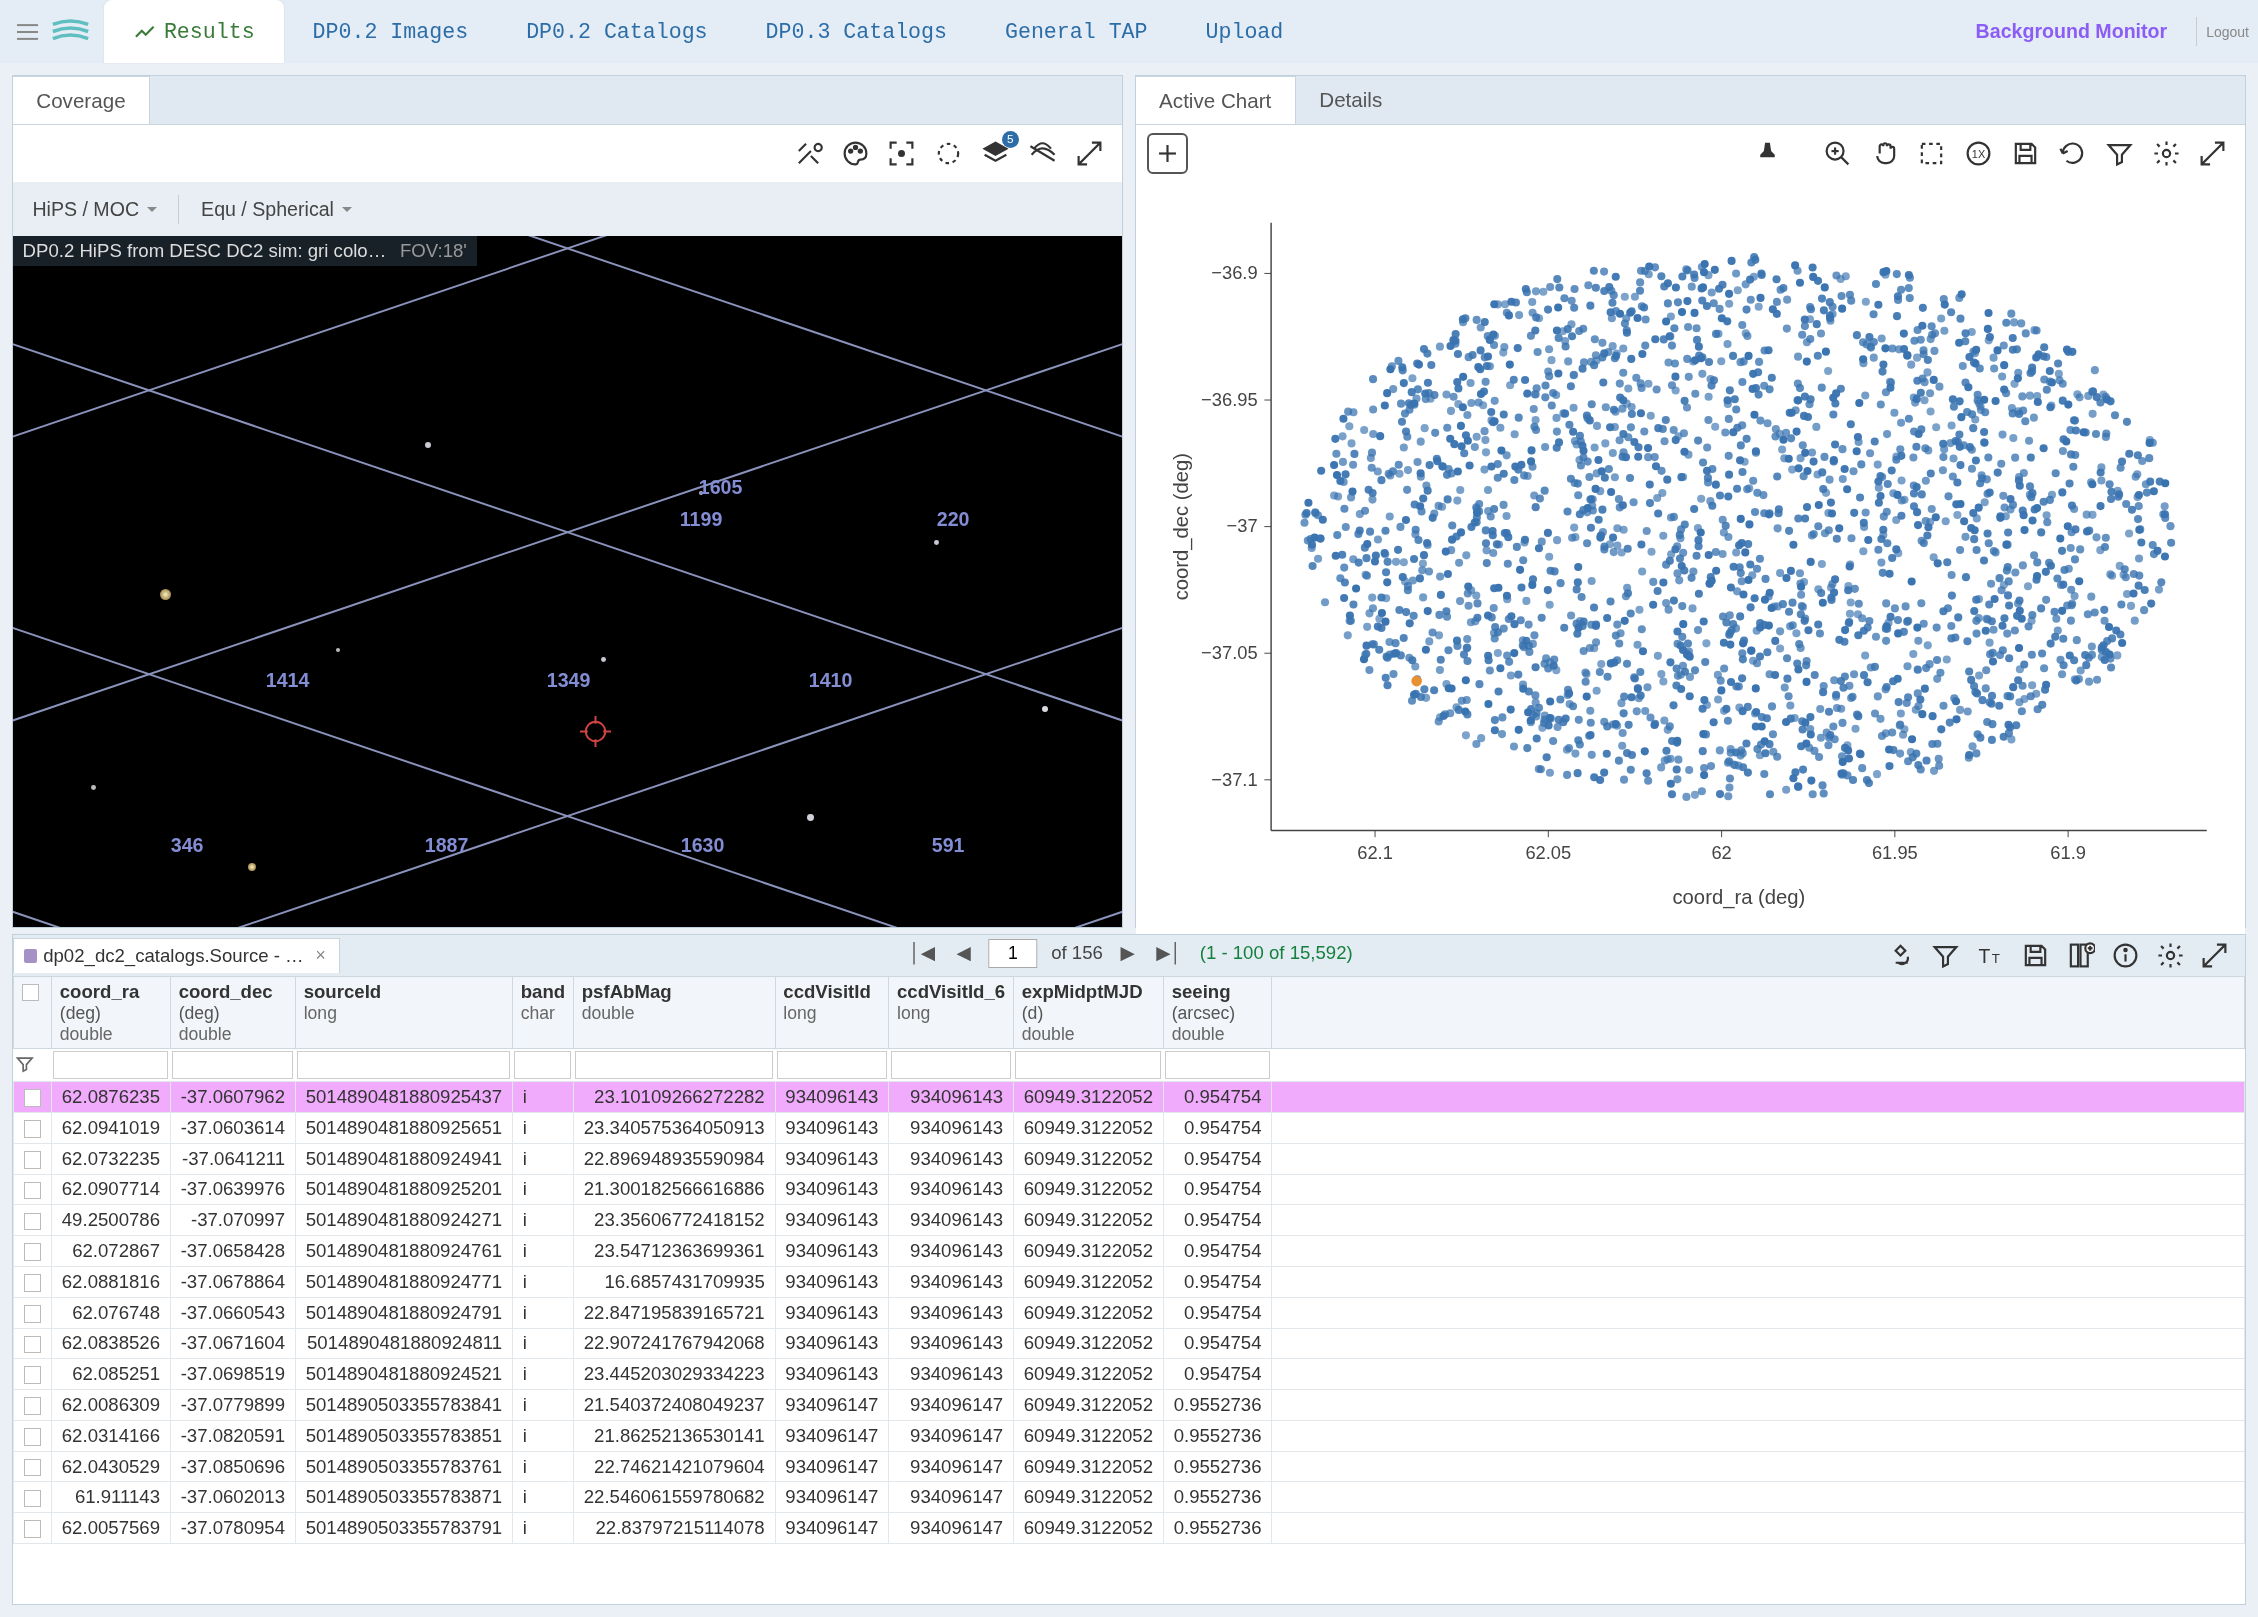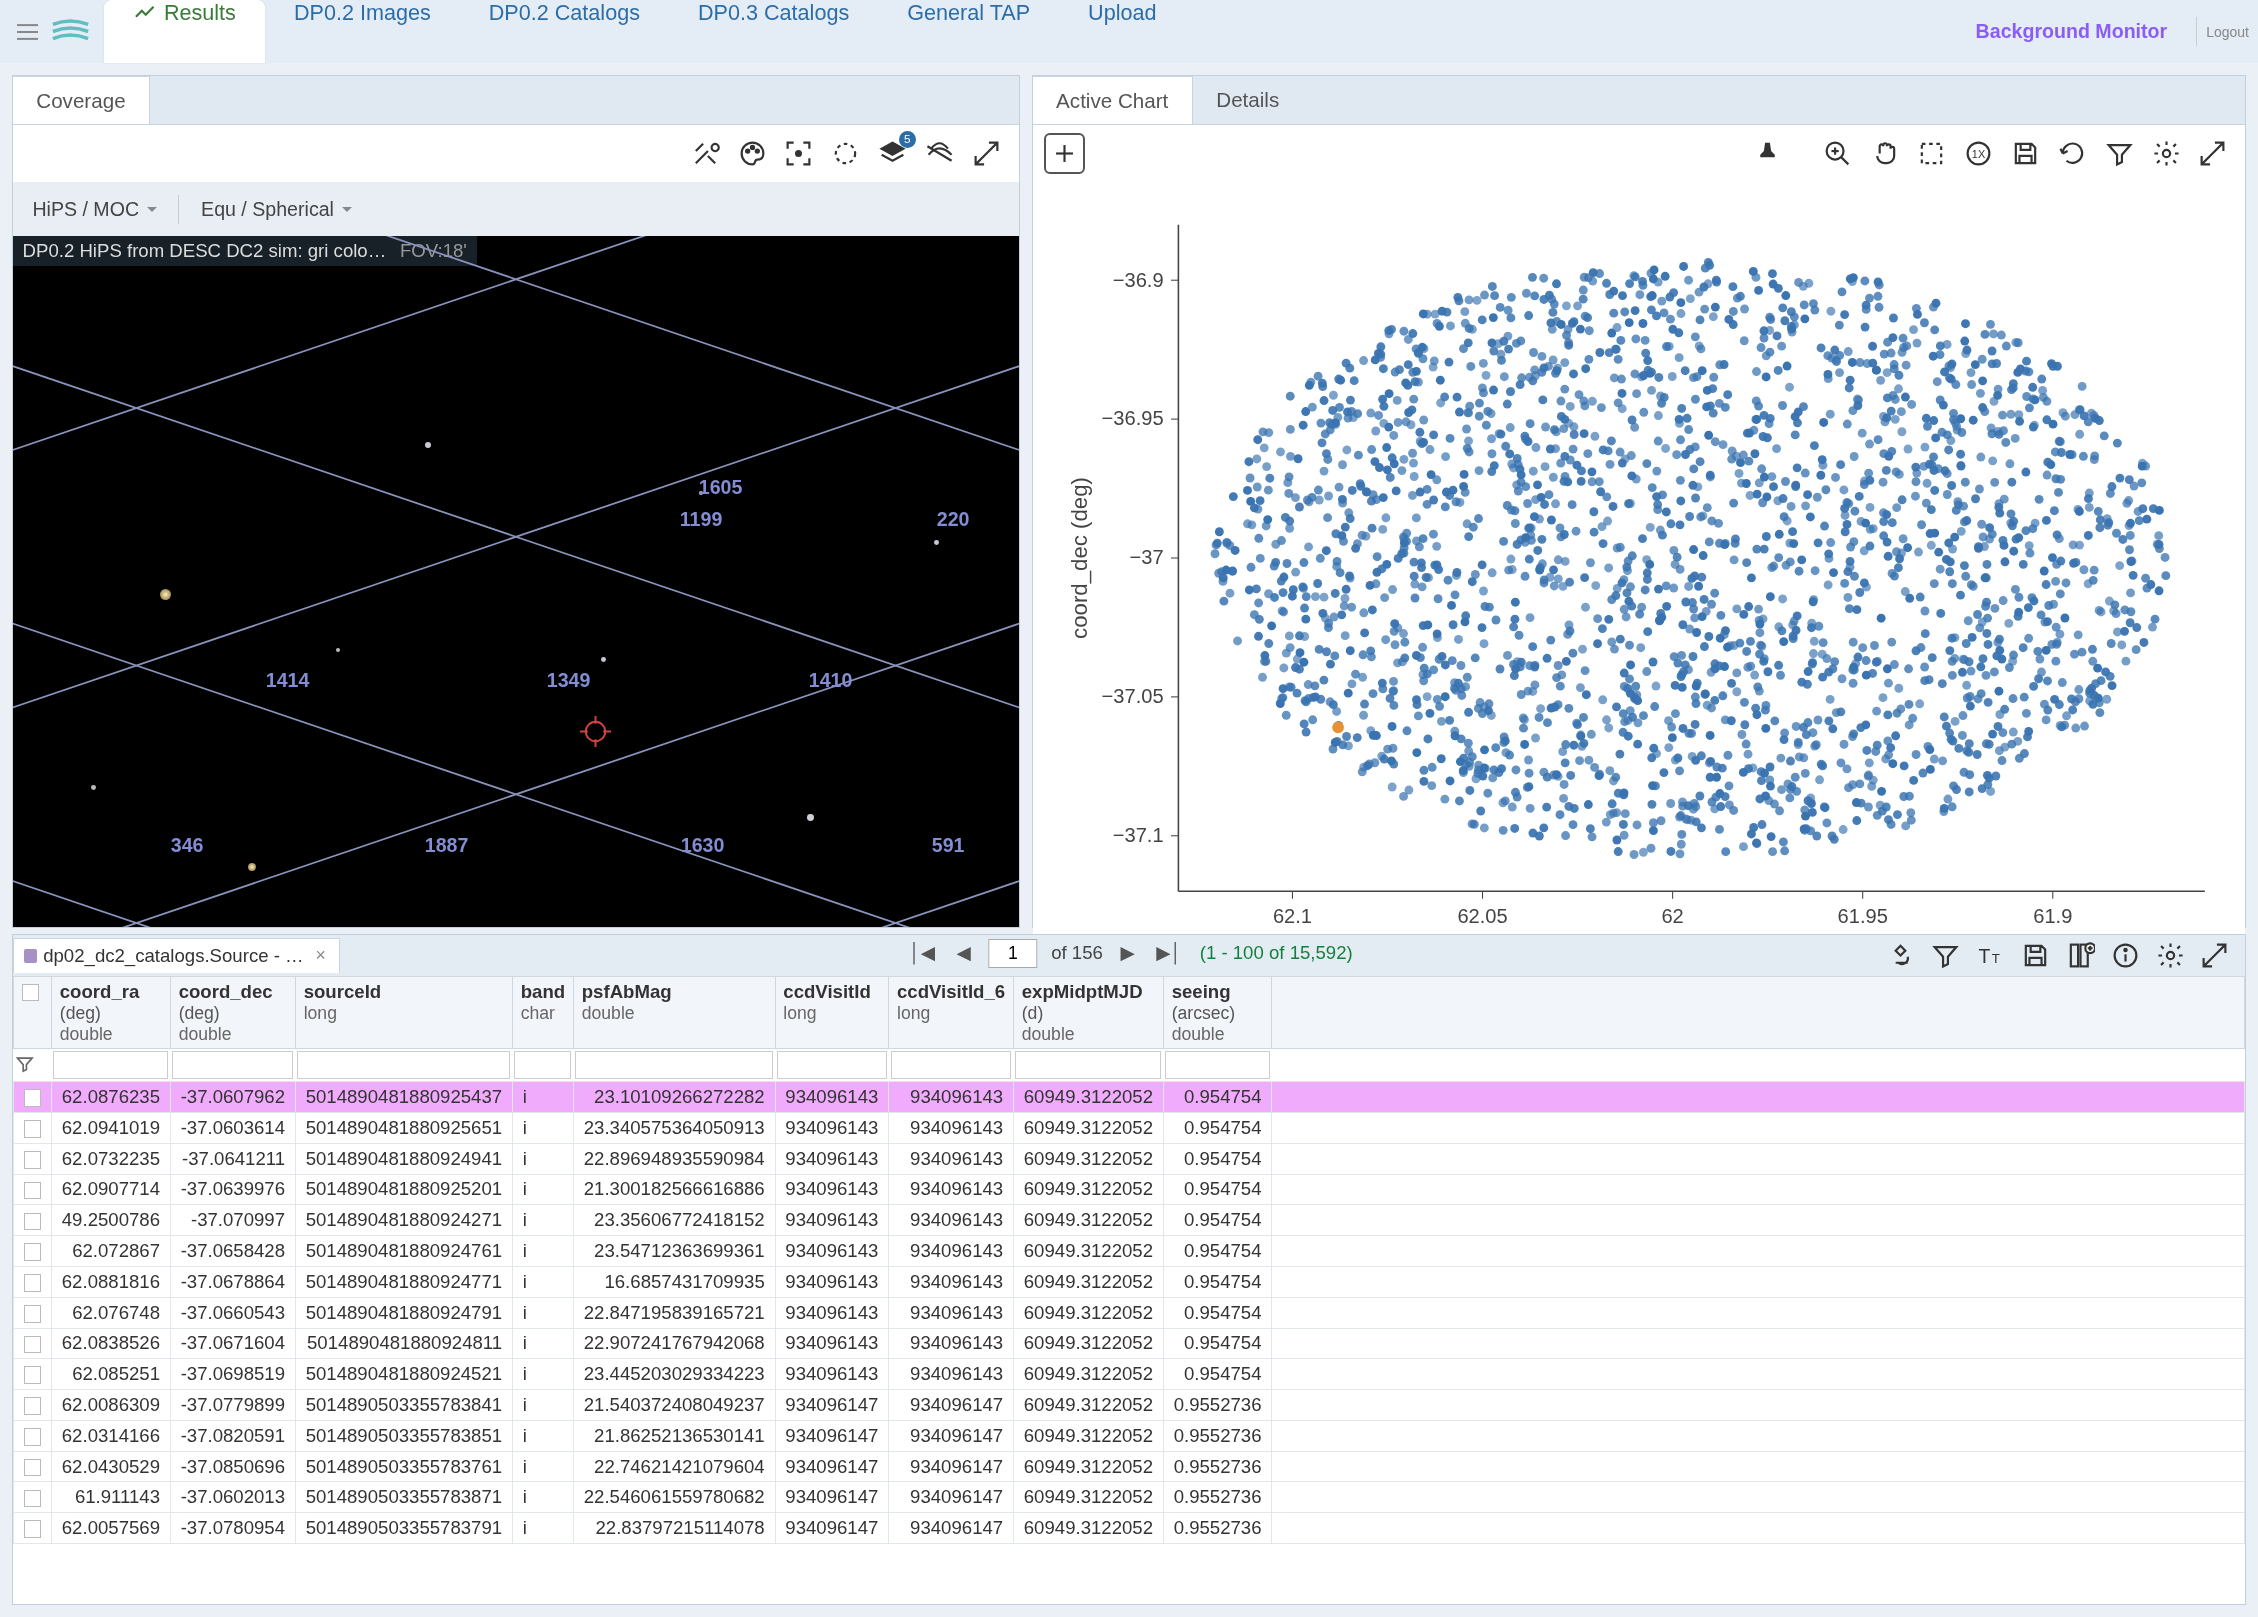--- a/index.html
+++ b/index.html
@@ -5,31 +5,31 @@
 * { margin: 0; padding: 0; box-sizing: border-box; }
 body { font-family: Helvetica, Arial, sans-serif; background: #eaf0f6; color: #333; font-size: 13.7px; overflow: hidden; }
 .app { display: flex; flex-direction: column; width: 2258px; height: 1617px; transform-origin: 0 0; }
 
 
 .topnav { display: flex; align-items: center; background: #e4edf5; height: 63px; padding-left: 7.8px; }
 .menu-icon { width: 39px; height: 39px; display:flex; align-items:center; justify-content:center; cursor:pointer; }
 .menu-icon span { display:block; width:21.6px; height:2px; background:#888; box-shadow:0 -6.9px 0 #888, 0 6.9px 0 #888; }
 .logo-icon { width:47px; height:47px; display:flex; align-items:center; justify-content:center; }
 .nav-tabs { display:flex; height:100%; margin-left:9.8px; }
-.nav-tab { padding: 0 29px; display:flex; align-items:flex-start; font-size:21.6px; color:#2c6da8; cursor:pointer; gap:7.8px; }
+.nav-tab { padding: 0 29px; display:flex; align-items:center; font-size:21.6px; color:#2c6da8; cursor:pointer; gap:7.8px;font-family:Liberation Mono, monospace; }
 .nav-tab.active { background:#fff; color:#3a7b3a; border-radius:7.8px 7.8px 0 0; box-shadow: 0 0 2px rgba(0,0,0,0.1); }
 .spacer { flex:1; }
 .bg-monitor { font-size:19.6px; color:#8b5cf6; font-weight:600; padding:0 29px; }
 .logout { font-size:14px; color:#888; padding:0 9px; border-left:1px solid #ccc; height:29px; display:flex; align-items:center; cursor:pointer; }
 
 
 .main { flex:1; display:flex; flex-direction:column; padding: 11.8px; gap:0; }
 .upper { display:flex; gap:11.8px; height: 853px; }
 .panel { background:#eaf0f6; border:1px solid #c0d0dd; display:flex; flex-direction:column; position:relative; }
-.panel-left { width: 1008px; text-align: center; }
+.panel-left { width: 1111px; text-align: center; }
 .panel-right { flex:1;text-align:center; }
 
 
 .subtabs { display:flex; background:#e0e9f1; border-bottom:1px solid #c8d4de; }
 .subtab { padding:11.8px 23.5px; font-size:20.6px; color:#555; cursor:pointer; }
 .subtab.active { background:#fff; border-right:1px solid #c8d4de; border-top:1px solid #c8d4de; }
 
 
 .toolbar { display:flex; justify-content:flex-end; gap:5.9px; padding:7.8px 11.8px; background:#fff; align-items:center; height:57px; }
 .tool { width:41px; height:41px; display:flex; align-items:center; justify-content:center; cursor:pointer; color:#333; border-radius:3.9px; }

